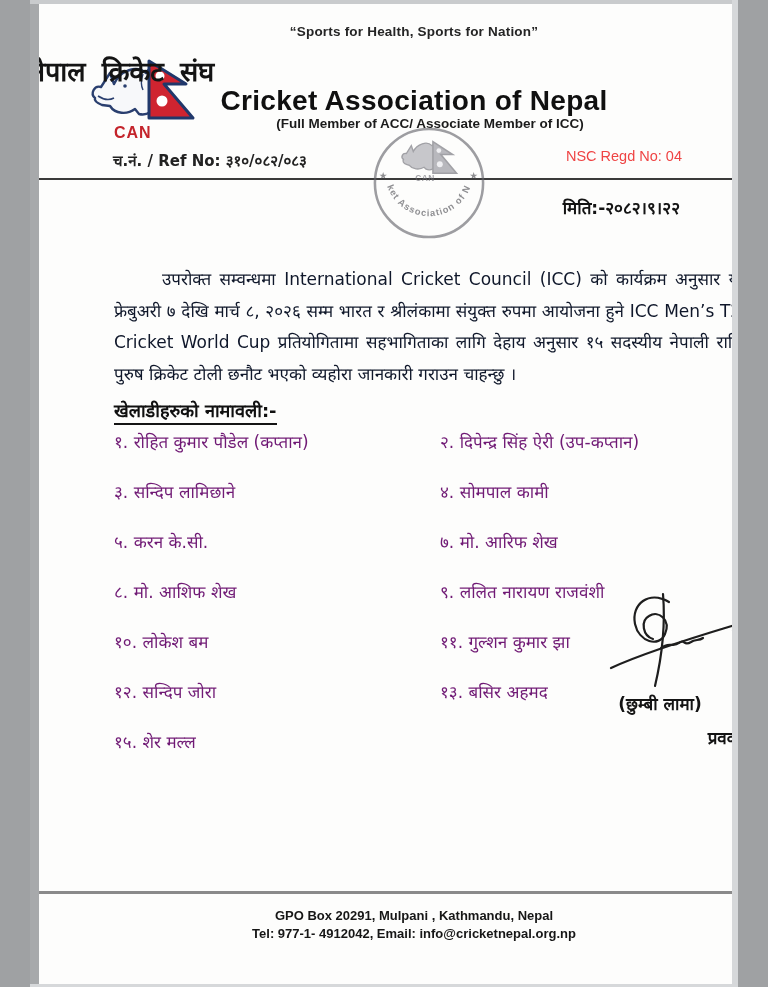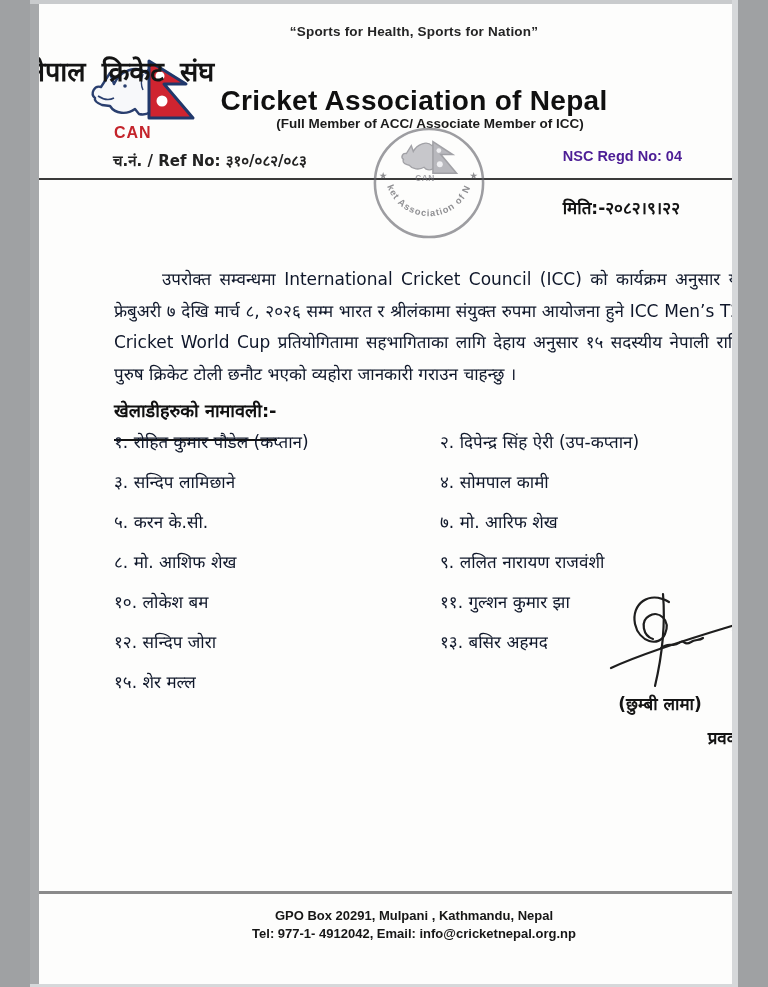--- a/index.html
+++ b/index.html
@@ -24,44 +24,44 @@
     font-weight:bold;font-size:27px;font-family:Liberation Mono, monospace;color:#141414;}
   .org-en{position:absolute;top:85px;left:0;width:768px;text-align:center;
     font-weight:bold;font-size:28px;letter-spacing:.3px;color:#101010;}
   .member{position:absolute;top:116px;left:16px;width:768px;text-align:center;
     font-weight:bold;font-size:13.5px;color:#1b1b1b;}
 
   .stamp{position:absolute;left:340px;top:124px;opacity:.62;z-index:5;}
 
   .refno{position:absolute;left:83px;top:150px;font-weight:bold;font-size:15px;
     font-family:"DejaVu Sans",sans-serif;color:#222;text-align:center;}
-  .nsc{position:absolute;top:148px;right:56px;font-weight:bold;font-size:14.5px;color:#4c1d95;}
+  .nsc{position:absolute;top:148px;right:56px;font-weight:normal;font-size:14.5px;color:#ef4444;}
 
   .rule{position:absolute;left:0;top:178px;width:768px;height:2px;background:#3a3a3a;}
 
   .date{position:absolute;top:196px;right:58px;font-size:17px;font-weight:bold;
     font-family:"DejaVu Sans",sans-serif;color:#141414;}
 
   .press-heading{position:absolute;top:222px;left:0;width:768px;text-align:center;}
   .press-heading span{display:inline-block;font-weight:bold;font-size:20px;
     font-family:"DejaVu Sans",sans-serif;color:#101010;
     border-bottom:2px solid #141414;padding-bottom:2px;}
 
   .body-par{position:absolute;left:84px;top:264px;width:638px;
     font-size:17px;line-height:31.5px;text-align:justify;text-indent:48px;
     font-family:"DejaVu Sans",sans-serif;color:#0f172a;}
 
   .players-heading{position:absolute;left:84px;top:398px;}
   .players-heading span{display:inline-block;font-weight:bold;font-size:18px;
     font-family:"DejaVu Sans",sans-serif;color:#101010;
-    border-bottom:2px solid #141414;padding-bottom:17px;}
+    border-bottom:2px solid #141414;padding-bottom:1px;}
 
   .players{position:absolute;left:84px;top:431px;width:580px;
-    display:grid;grid-template-columns:326px 1fr;row-gap:18px;
-    font-size:17px;line-height:22px;font-family:"DejaVu Sans",sans-serif;color:#0f172a;}
+    display:grid;grid-template-columns:326px 1fr;row-gap:28px;
+    font-size:17px;line-height:22px;font-family:"DejaVu Sans",sans-serif;color:#701a75;}
   .player-item{white-space:nowrap;}
 
   .sig{position:absolute;left:575px;top:590px;}
   .sig-name{position:absolute;left:540px;top:692px;width:180px;text-align:center;
     font-weight:bold;font-size:17px;font-family:"DejaVu Sans",sans-serif;color:#141414;}
   .sig-title{position:absolute;left:540px;top:726px;width:180px;text-align:right;
     font-weight:bold;font-size:17px;font-family:Liberation Mono, monospace;color:#141414;}
 
   .footer-rule{position:absolute;left:0;top:891px;width:726px;height:3px;background:#8a8a8a;}
   .footer{position:absolute;top:907px;left:0;width:768px;text-align:center;

